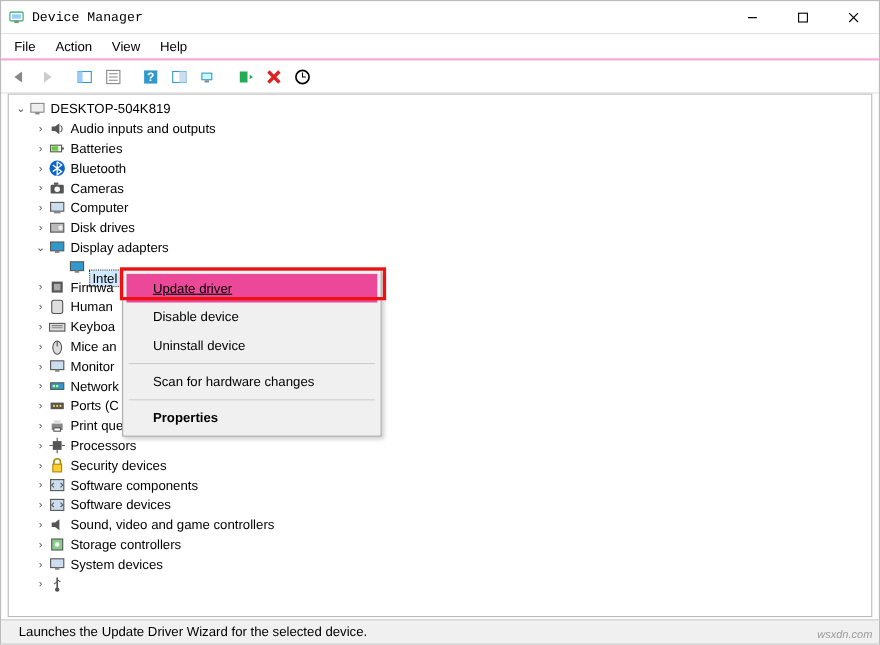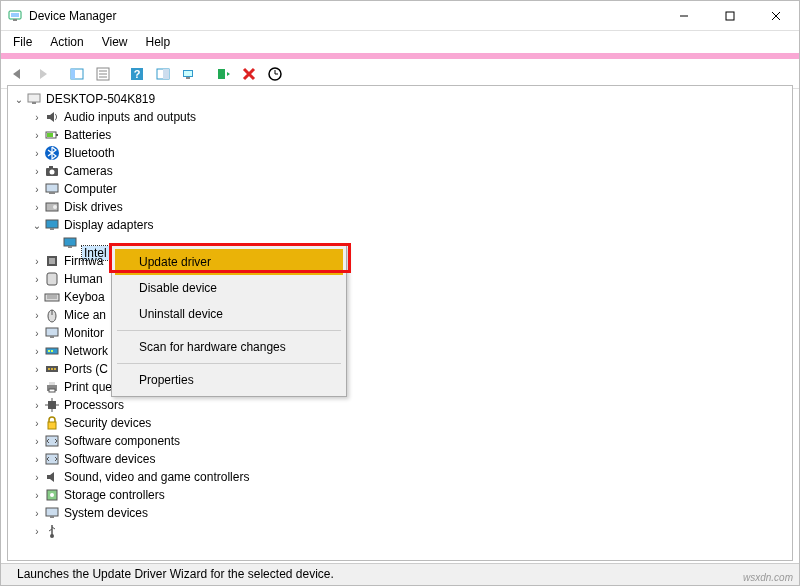--- a/index.html
+++ b/index.html
@@ -13,39 +13,40 @@
     overflow: hidden;
     position: relative;
     border: 1px solid #bbb;
   }
   .titlebar {
     display: flex;
     align-items: center;
     height: 30px;
     padding-left: 6px;
     border-bottom: 1px solid #e0e0e0;
+    font-family: Liberation Mono, monospace;
   }
   .titlebar .app-icon {
     width: 16px; height: 16px;
     display: inline-block;
     margin-right: 6px;
   }
   .titlebar .title { flex: 0 0 auto; }
   .titlebar .spacer { flex: 1; }
   .win-btn {
     width: 46px; height: 30px;
     display: flex; align-items: center; justify-content: center;
     font-family: "Segoe UI Symbol", sans-serif;
     font-size: 10px;
   }
   .menubar {
     display: flex;
     padding: 2px 4px;
     gap: 2px;
-    border-bottom: 6px solid #f9a8d4;
+    border-bottom: 2px solid #f9a8d4;
   }
   .menubar span { padding: 2px 8px; }
   .toolbar {
     display: flex;
     align-items: center;
     height: 30px;
     padding: 0 4px;
     gap: 2px;
     border-bottom: 1px solid #e0e0e0;
   }
@@ -99,28 +100,29 @@
     border: 1px solid #aaa;
     box-shadow: 2px 2px 4px rgba(0,0,0,0.2);
     padding: 3px;
     z-index: 10;
   }
   .ctx-item {
     padding: 6px 10px 6px 24px;
     font-size: 12px;
   }
   .ctx-item.hl {
-    background: #eab308;
+    background: #ec4899;
+    text-decoration: underline;
   }
   .ctx-sep {
     height: 1px;
     background: #ccc;
     margin: 3px 2px;
   }
-  .ctx-item.bold { font-weight: normal; }
+  .ctx-item.bold { font-weight: bold; }
   .redbox {
     position: absolute;
     top: 242px; left: 108px;
     width: 242px; height: 30px;
     border: 3px solid #e11;
     z-index: 20;
     pointer-events: none;
   }
   .statusbar {
     position: absolute;

